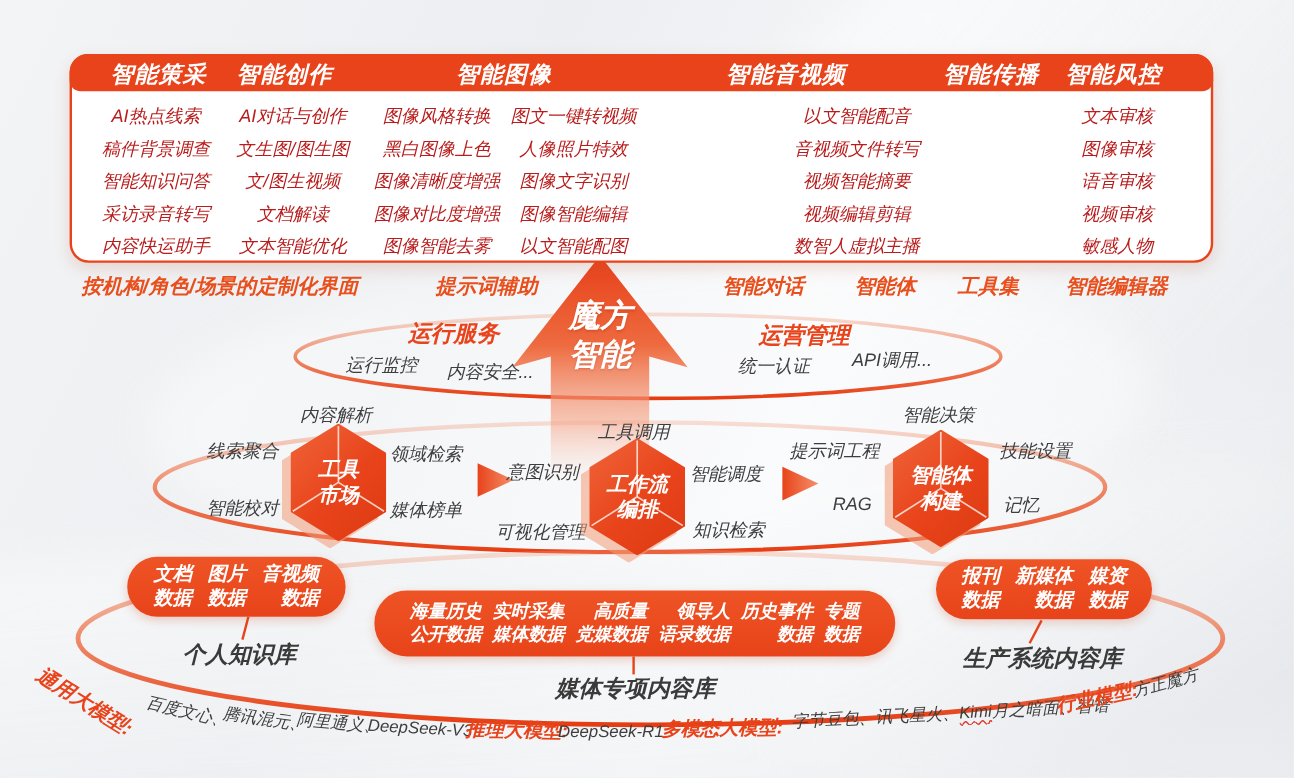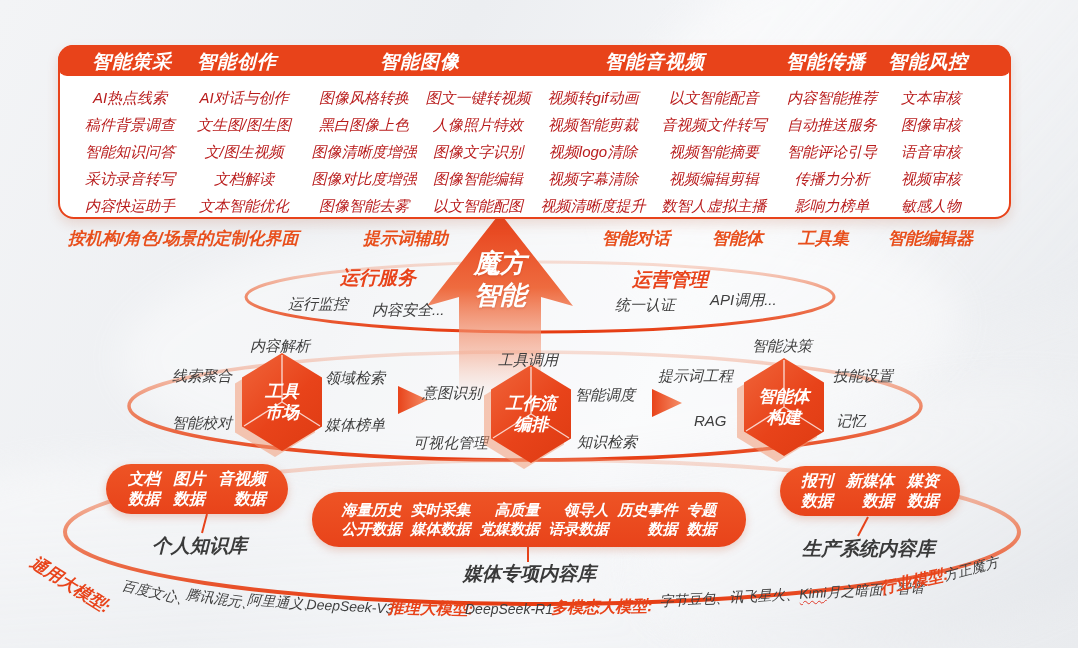--- a/index.html
+++ b/index.html
@@ -140,40 +140,26 @@
       <div class="cap-item">图像对比度增强</div>
       <div class="cap-item">图像智能去雾</div>
     </div>
     <div class="cap-col" style="left:418px">
       <div class="cap-item">图文一键转视频</div>
       <div class="cap-item">人像照片特效</div>
       <div class="cap-item">图像文字识别</div>
       <div class="cap-item">图像智能编辑</div>
       <div class="cap-item">以文智能配图</div>
     </div>
-    <div class="cap-col" style="left:533px">
-      <div class="cap-item">视频转gif动画</div>
-      <div class="cap-item">视频智能剪裁</div>
-      <div class="cap-item">视频logo清除</div>
-      <div class="cap-item">视频字幕清除</div>
-      <div class="cap-item">视频清晰度提升</div>
-    </div>
     <div class="cap-col" style="left:654px">
       <div class="cap-item">以文智能配音</div>
       <div class="cap-item">音视频文件转写</div>
       <div class="cap-item">视频智能摘要</div>
       <div class="cap-item">视频编辑剪辑</div>
       <div class="cap-item">数智人虚拟主播</div>
-    </div>
-    <div class="cap-col" style="left:772px">
-      <div class="cap-item">内容智能推荐</div>
-      <div class="cap-item">自动推送服务</div>
-      <div class="cap-item">智能评论引导</div>
-      <div class="cap-item">传播力分析</div>
-      <div class="cap-item">影响力榜单</div>
     </div>
     <div class="cap-col" style="left:871px">
       <div class="cap-item">文本审核</div>
       <div class="cap-item">图像审核</div>
       <div class="cap-item">语音审核</div>
       <div class="cap-item">视频审核</div>
       <div class="cap-item">敏感人物</div>
     </div>
   </div>
 

